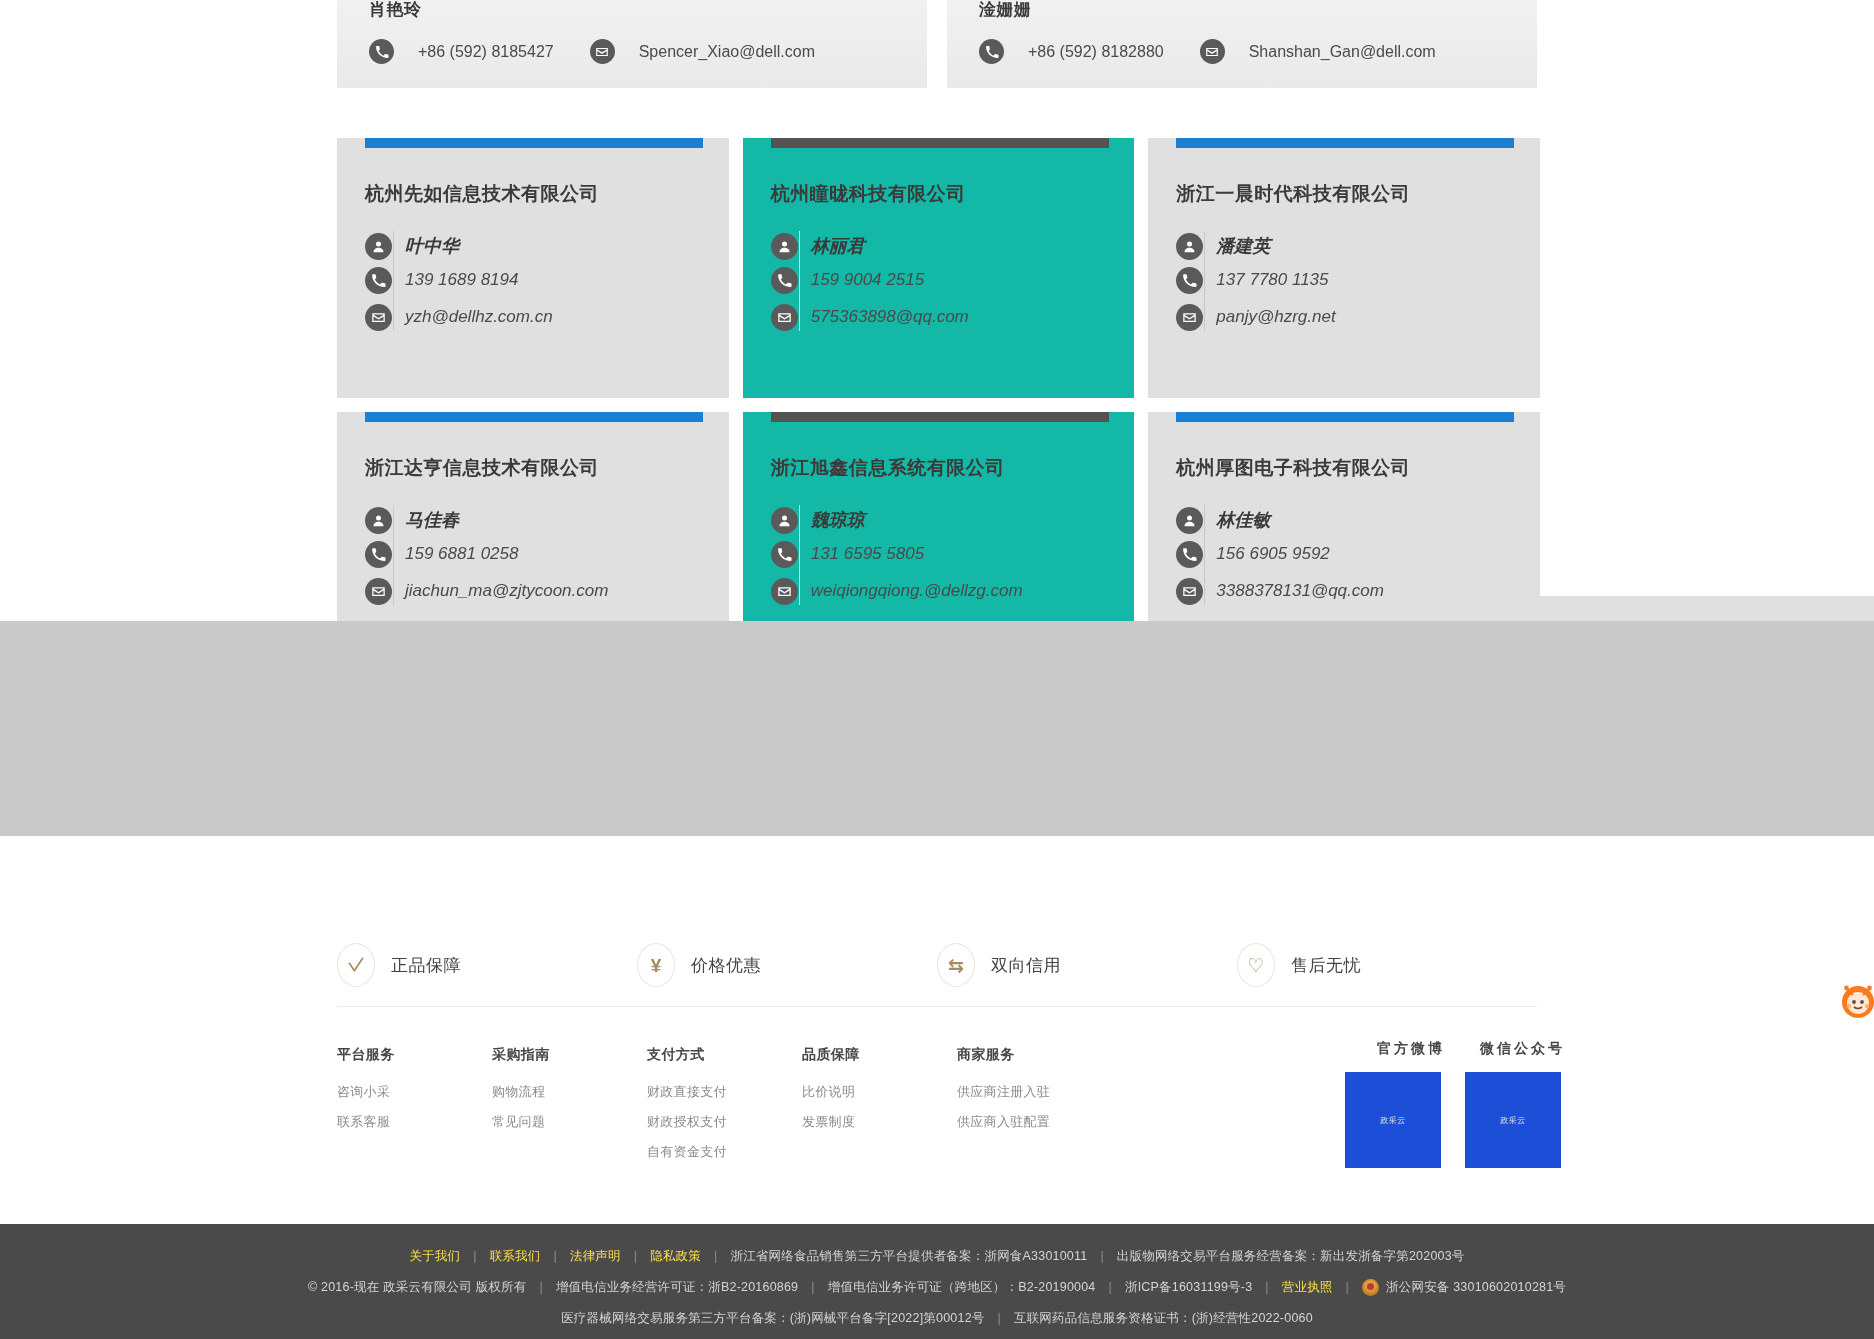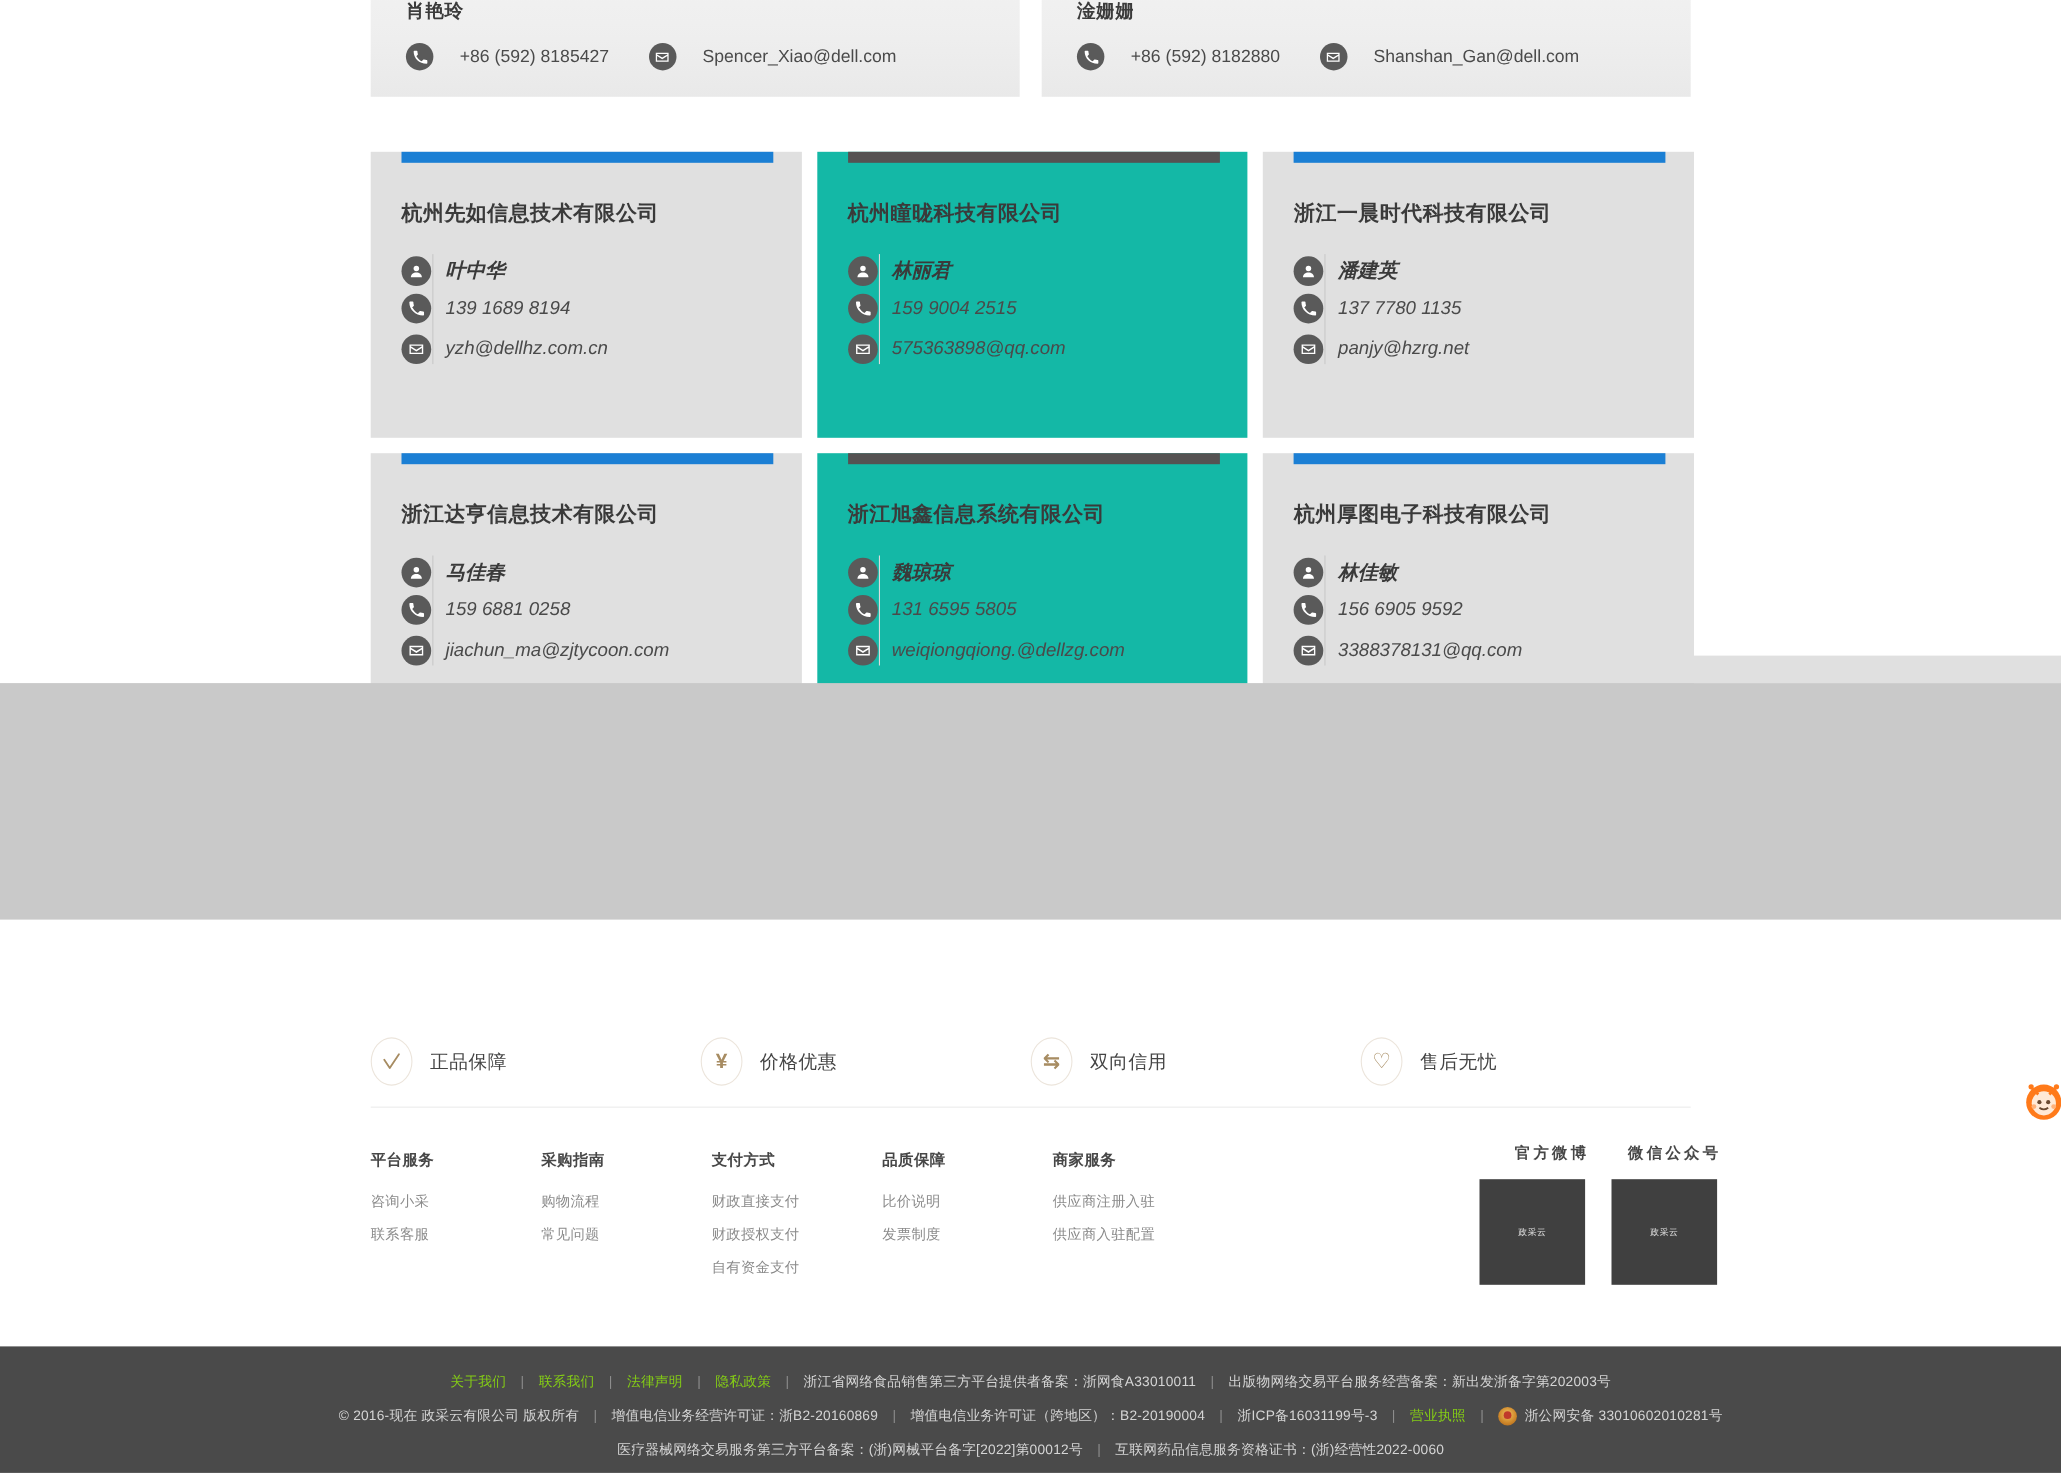--- a/index.html
+++ b/index.html
@@ -143,21 +143,21 @@
     position: absolute; left: 1345px; top: 1040px;
     display: flex; gap: 20px;
   }
   .qr-box { width: 100px; text-align: right; }
   .qr-box .qr-title {
     font-size: 14px; font-weight: bold; color: #474747;
     letter-spacing: 3px; white-space: nowrap; margin-bottom: 14px;
   }
   .qr-img {
     width: 96px; height: 96px;
-    background: #404040;
+    background: #1d4ed8;
     display: flex; align-items: center; justify-content: center;
     font-size: 8px; color: #e2e2e2; letter-spacing: .5px;
   }
 
   
   .mascot {
     position: absolute; left: 1835px; top: 976px;
     width: 46px; height: 46px;
   }
   .mascot svg { width: 46px; height: 46px; }
@@ -170,21 +170,21 @@
     color: #d2d2d2;
     display: flex; flex-direction: column;
     align-items: center; justify-content: flex-start;
     padding-top: 17px;
   }
   .legal-line {
     display: flex; align-items: center; flex-wrap: nowrap;
     font-size: 12.5px; line-height: 31px; color: #d5d5d5;
     letter-spacing: .2px;
   }
-  .legal-line a { color: #84cc16; text-decoration: none; }
+  .legal-line a { color: #fde047; text-decoration: none; }
   .legal-sep { margin: 0 13px; color: #8d8d8d; }
   .legal-item { white-space: nowrap; }
   .police-badge {
     display: inline-block; width: 17px; height: 17px;
     border-radius: 50%;
     background: radial-gradient(circle at 50% 40%, #f2c463 0%, #d08a2c 55%, #a85f16 100%);
     margin-right: 7px; vertical-align: -4px;
     position: relative;
   }
   .police-badge:after {

